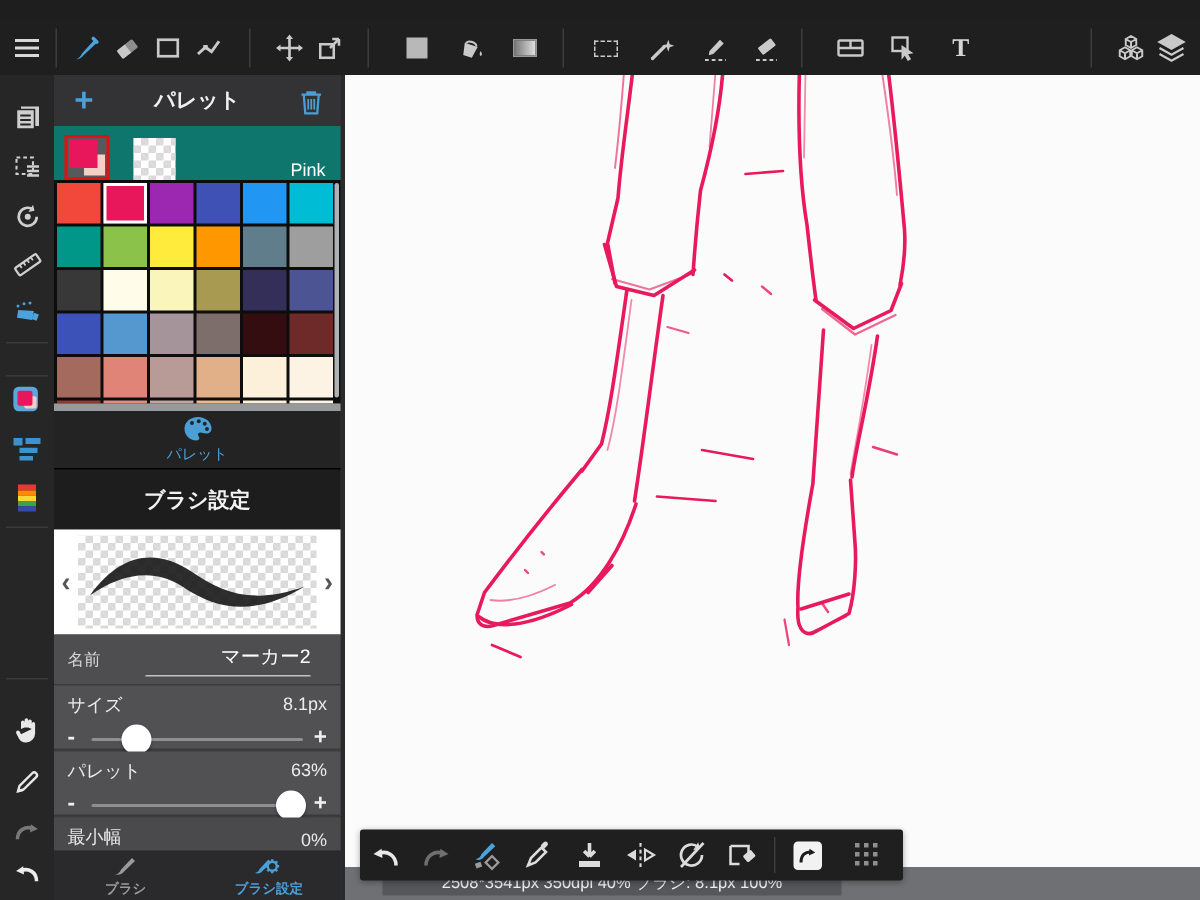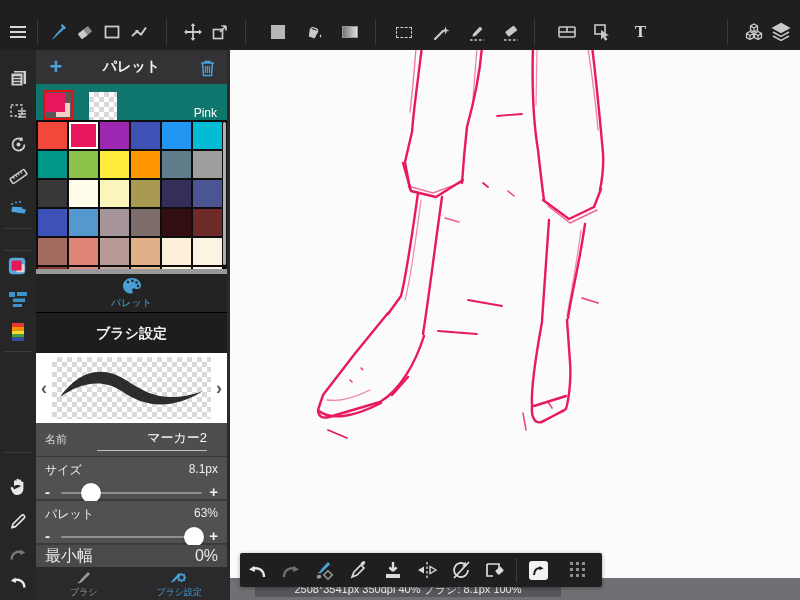--- a/index.html
+++ b/index.html
@@ -74,23 +74,23 @@
 
   .sl-row { position:absolute; left:0; width:100%; height:43px; background:#515153; border-bottom:1px solid #3a3a3c; }
   .sl-top { display:flex; justify-content:space-between; padding:5px 9px 0 9px; color:#ececec; font-size:12px; }
   .sl-track-row { position:relative; height:24px; margin:2px 9px 0 9px; }
   .sl-minus,.sl-plus { position:absolute; top:0; color:#f0f0f0; font-size:15px; font-weight:bold; line-height:22px; }
   .sl-minus { left:0; } .sl-plus { right:0; }
   .sl-track { position:absolute; left:16px; right:16px; top:11px; height:2px; background:#8f8f91; border-radius:1px; }
   .sl-thumb { position:absolute; top:-9px; width:20px; height:20px; background:#fff; border-radius:50%; margin-left:-10px;
     box-shadow:0 1px 2px rgba(0,0,0,.4); }
   .min-row { position:absolute; left:0; top:495px; width:100%; height:22px; background:#4a4a4c; display:flex;
-    justify-content:space-between; align-items:center; padding:0 9px; color:#e8e8e8; font-size:16px; }
-
-  .bot-tabs { position:absolute; left:0; top:517px; width:100%; height:33px; background:#2a2a2c; display:flex; }
+    justify-content:space-between; align-items:flex-end; padding:0 9px; color:#e8e8e8; font-size:12px; }
+
+  .bot-tabs { position:absolute; left:0; top:517px; width:100%; height:33px; background:#2a2a2c; display:flex;font-weight:bold; }
   .btab { flex:1; display:flex; flex-direction:column; align-items:center; justify-content:center; gap:1px; }
   .btab .lbl { font-size:9px; color:#9a9a9a; }
   .btab.active .lbl { color:#4a9fd6; }
   .dots { display:flex; gap:3px; }
   .dots i { width:5px; height:5px; border-radius:50%; background:#9a9a9a; }
 
   
   .canvas { position:absolute; left:230px; top:50px; width:679px; height:550px; background:#fbfbfb; }
   .canvas > svg.sketch { position:absolute; left:0; top:0; }
   .navigator { position:absolute; right:8px; top:6px; width:44px; height:44px; border-radius:50%;

